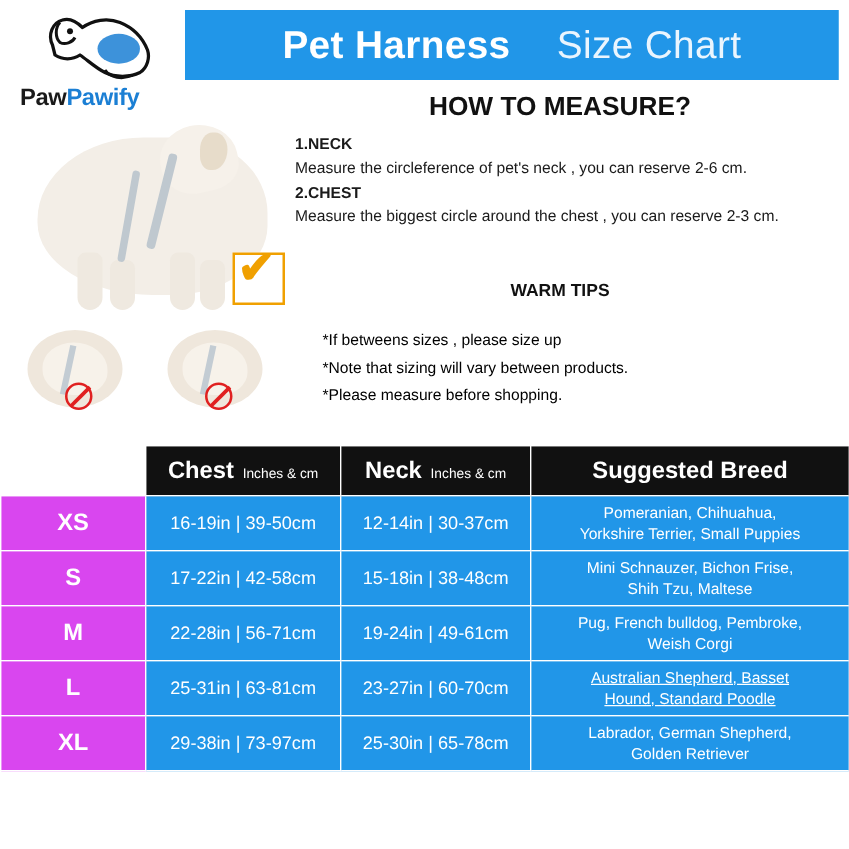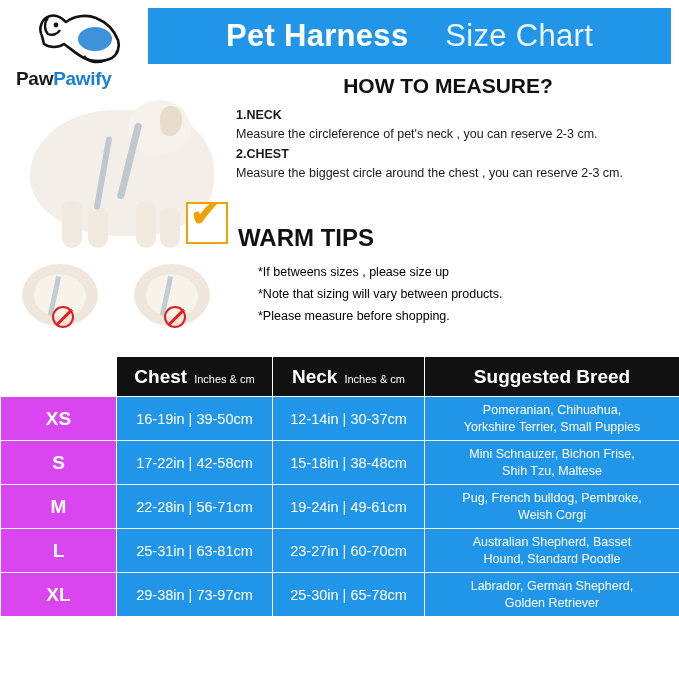--- a/index.html
+++ b/index.html
@@ -73,21 +73,22 @@
     font-size: 12.5px;
     color: #1a1a1a;
     line-height: 1.55;
   }
   .measure-block .step-label { font-weight: bold; }
 
   .warm-title {
     position: absolute;
     left: 238px; top: 224px;
     width: 420px;
-    font-size: 24px;
+    text-align: center;
+    font-size: 14px;
     font-weight: bold;
     color: #111;
   }
   .tips-block {
     position: absolute;
     left: 258px; top: 262px;
     width: 412px;
     font-size: 12.5px;
     color: #000000;
     line-height: 1.75;
@@ -279,21 +280,21 @@
       <ellipse cx="63" cy="33" rx="17" ry="12" fill="#1b7fd4" opacity="0.85"></ellipse>
     </svg>
     <div class="logo-text">
       <span>Paw</span><span class="blue">Pawify</span>
     </div>
   </div>
 
   <div class="howto-title">HOW TO MEASURE?</div>
   <div class="measure-block">
     <div class="step-label">1.NECK</div>
-    <div>Measure the circleference of pet's neck , you can reserve 2-3 cm.</div>
+    <div>Measure the circleference of pet's neck , you can reserve 2-6 cm.</div>
     <div class="step-label">2.CHEST</div>
     <div>Measure the biggest circle around the chest , you can reserve 2-3 cm.</div>
   </div>
 
   <div class="warm-title">WARM TIPS</div>
   <div class="tips-block">
     <div>*If betweens sizes , please size up</div>
     <div>*Note that sizing will vary between products.</div>
     <div>*Please measure before shopping.</div>
   </div>
@@ -371,21 +372,21 @@
           <td class="size">M</td>
           <td class="val">22-28in | 56-71cm</td>
           <td class="val">19-24in | 49-61cm</td>
           <td class="breed" style="white-space: pre-line;">Pug,  French bulldog,  Pembroke,
 Weish Corgi</td>
         </tr>
         <tr>
           <td class="size">L</td>
           <td class="val">25-31in | 63-81cm</td>
           <td class="val">23-27in | 60-70cm</td>
-          <td class="breed" style="white-space: pre-line;">Australian Shepherd,  Basset
+          <td class="breed" style="white-space: pre-line; text-decoration: underline;">Australian Shepherd,  Basset
 Hound,  Standard Poodle</td>
         </tr>
         <tr>
           <td class="size">XL</td>
           <td class="val">29-38in | 73-97cm</td>
           <td class="val">25-30in | 65-78cm</td>
           <td class="breed" style="white-space: pre-line;">Labrador,  German Shepherd,
 Golden Retriever</td>
         </tr>
       </tbody>

